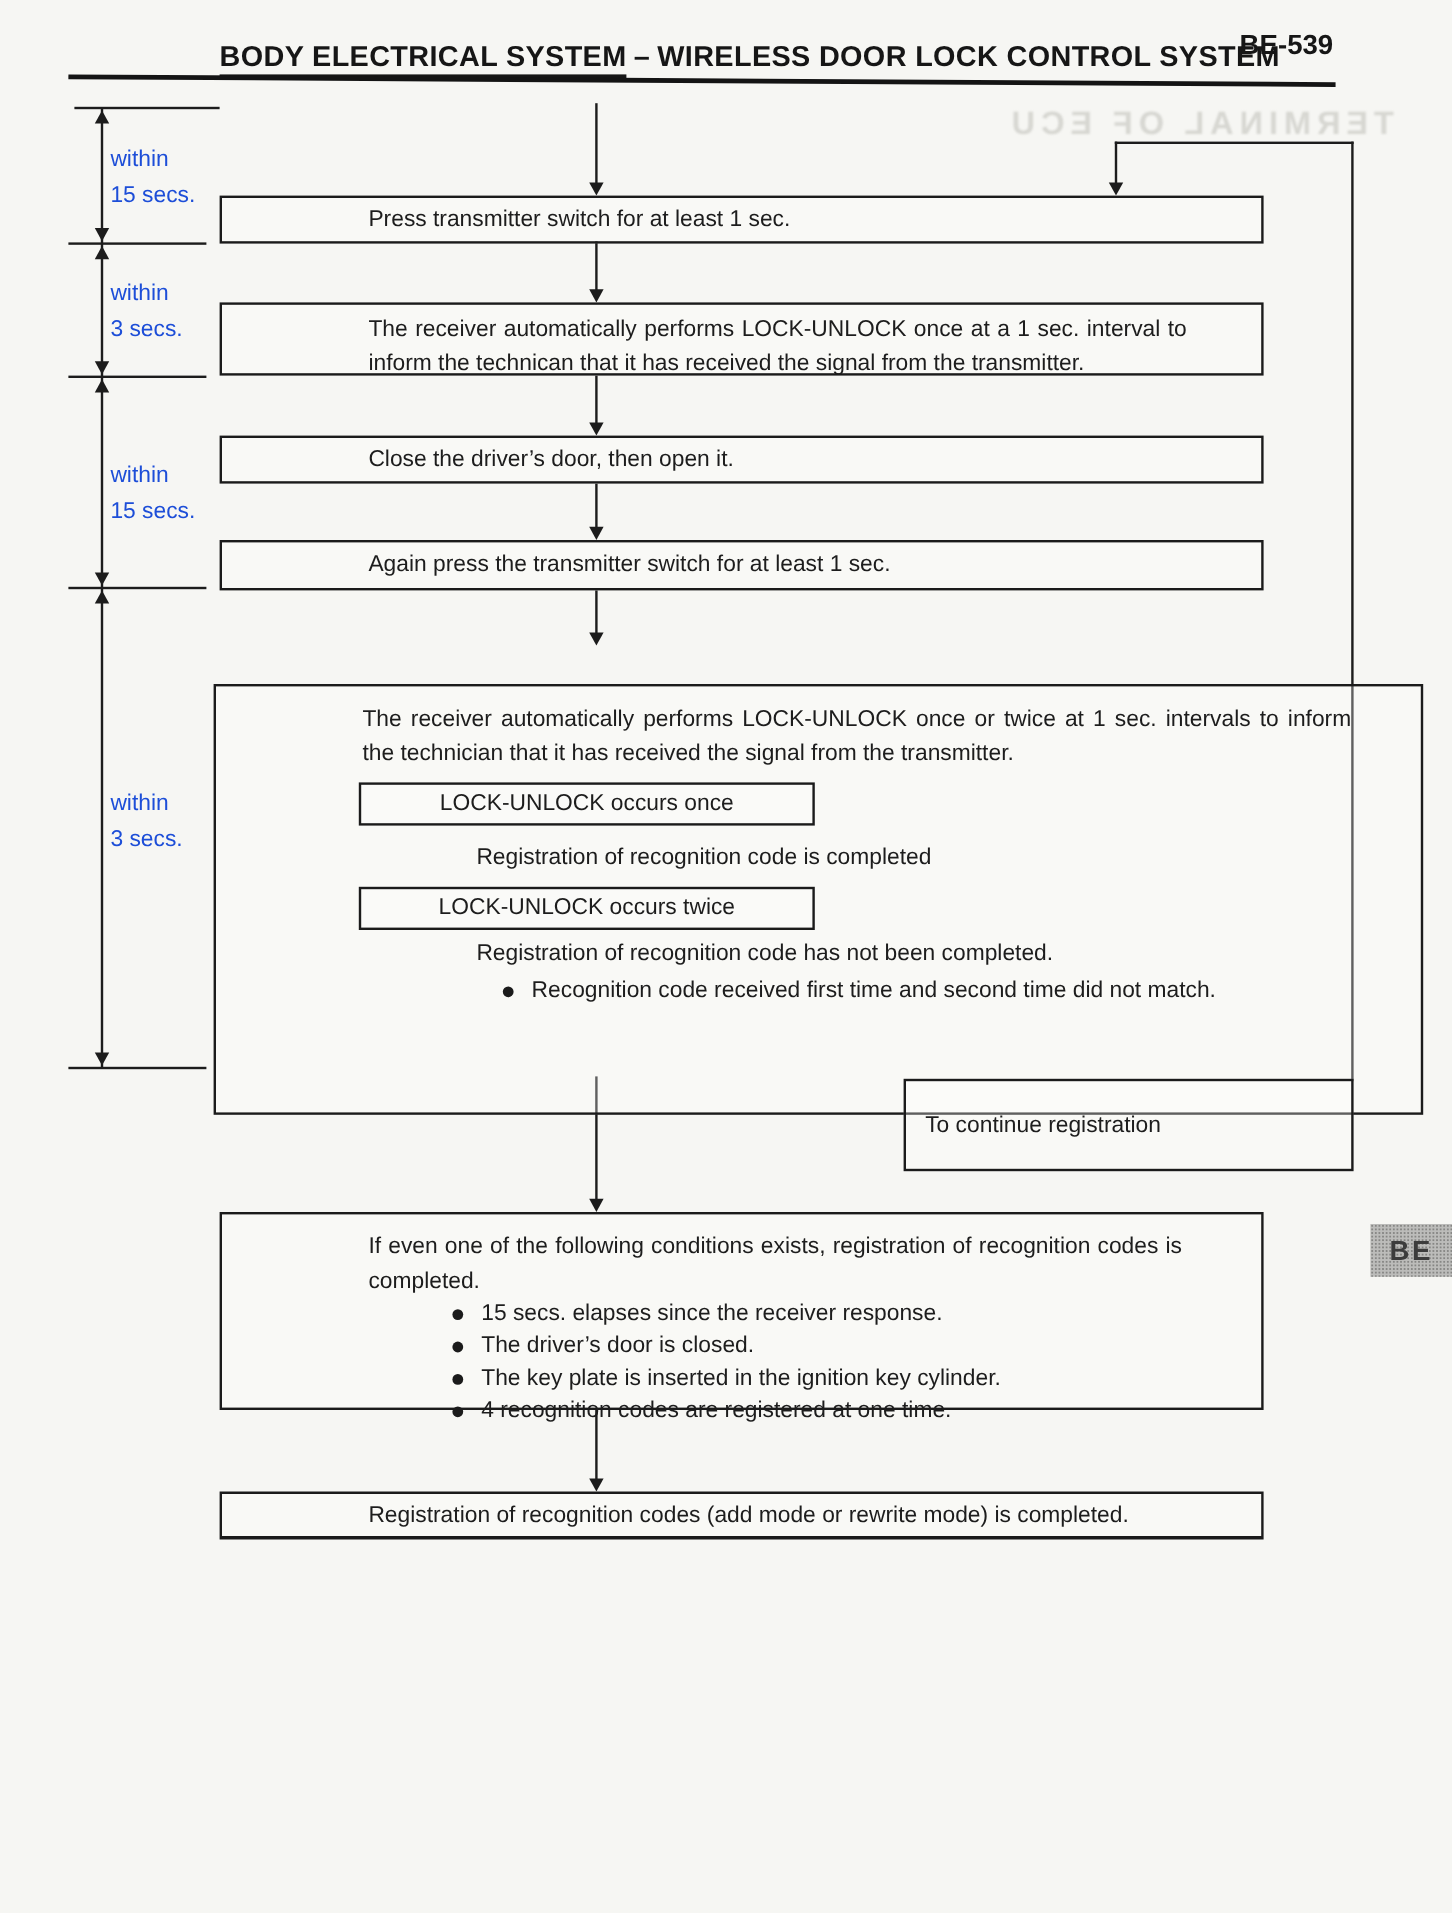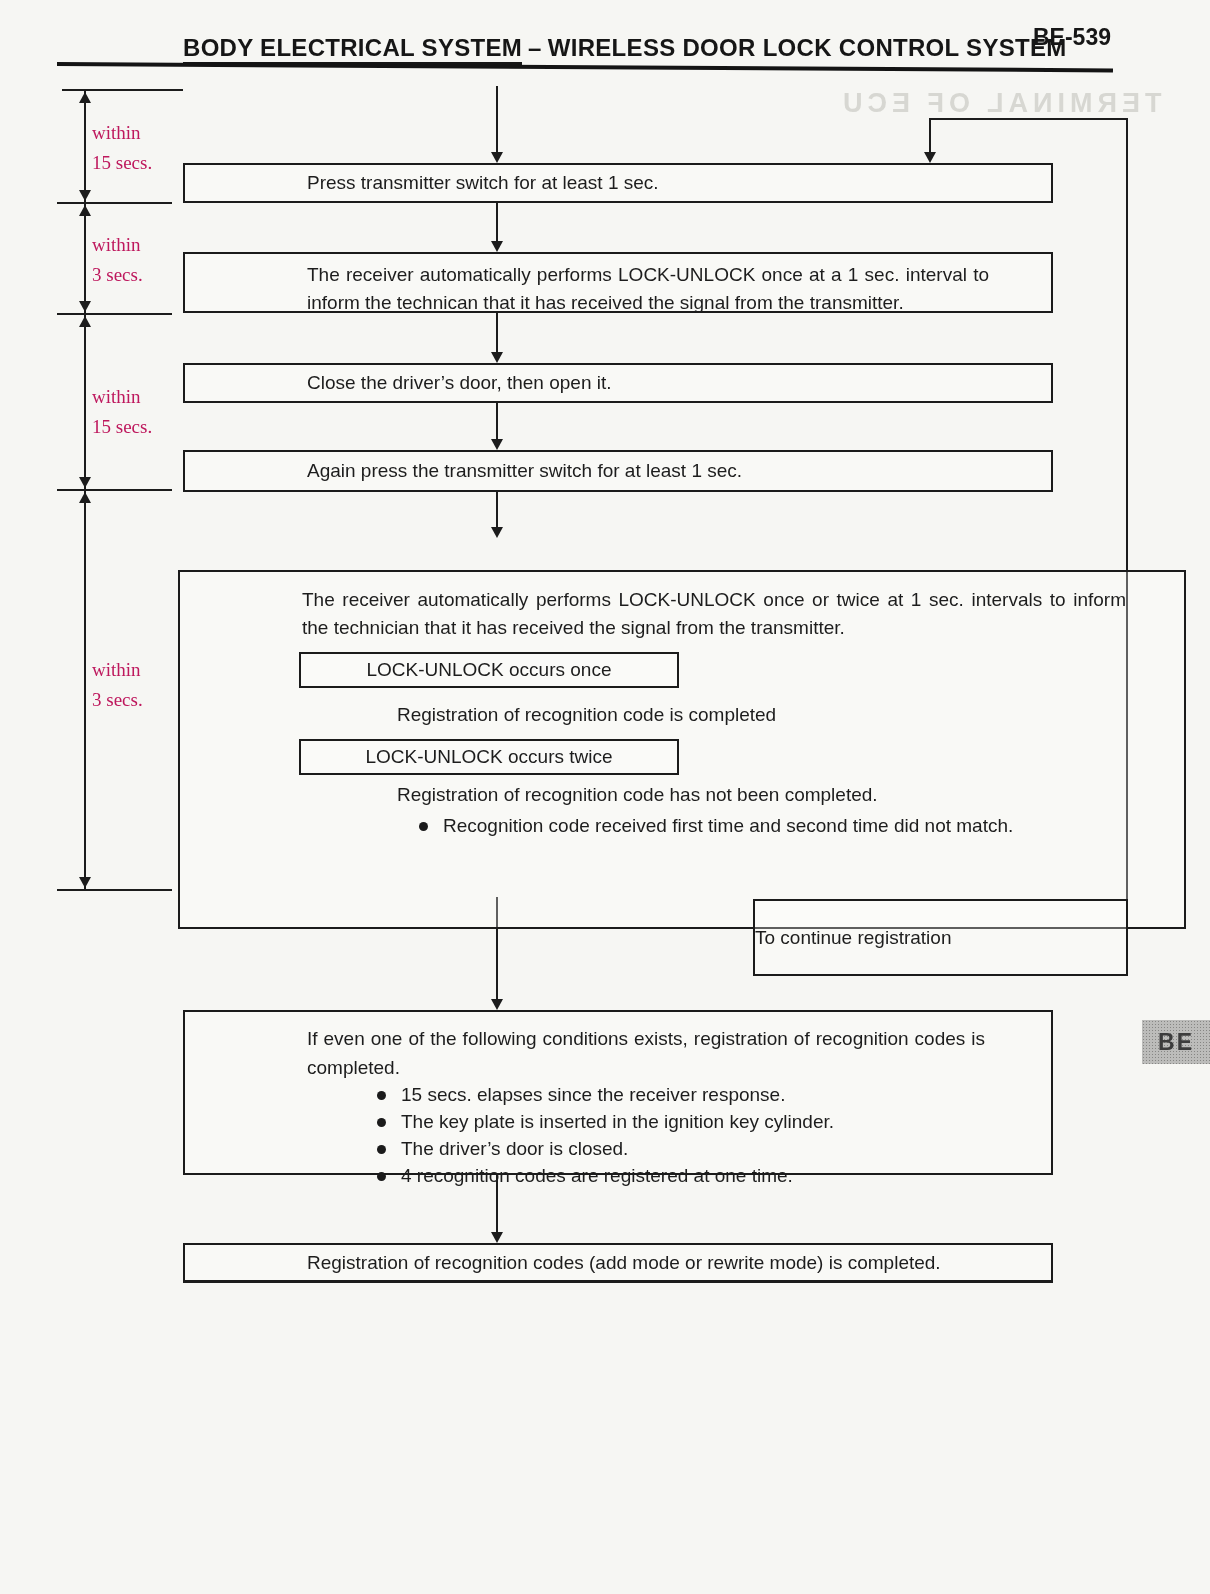--- a/index.html
+++ b/index.html
@@ -30,21 +30,21 @@
     transform:rotate(0.35deg);transform-origin:left center;
   }
   
   .vl{position:absolute;width:2px;background:#1c1c1c;}
   .hl{position:absolute;height:2px;background:#1c1c1c;}
   .ad{position:absolute;width:0;height:0;border-left:6px solid transparent;border-right:6px solid transparent;border-top:11px solid #1c1c1c;}
   .au{position:absolute;width:0;height:0;border-left:6px solid transparent;border-right:6px solid transparent;border-bottom:11px solid #1c1c1c;}
   
   .tlabel{
     position:absolute;left:92px;width:120px;font-size:19px;line-height:30px;
-    white-space:pre-line;color:#be185d;font-family:Liberation Serif, serif;
+    white-space:pre-line;color:#1d4ed8;
   }
   
   .box{position:absolute;border:2px solid #1b1b1b;background:rgba(255,255,255,0.30);box-sizing:border-box;}
   .box-flex{display:flex;align-items:center;padding-left:122px;font-size:19px;}
   .box-para{padding:7px 62px 7px 122px;font-size:19px;line-height:28px;text-align:justify;}
   .innerbox{
     position:absolute;border:2px solid #1b1b1b;background:rgba(255,255,255,0.25);box-sizing:border-box;
     display:flex;align-items:center;justify-content:center;font-size:19px;text-align:center;
   }
   .bigpara{position:absolute;left:122px;right:58px;top:14px;font-size:19px;line-height:28px;text-align:justify;}
@@ -150,38 +150,38 @@
     <div class="resulttext" style="top:212px;">Registration of recognition code has not been completed.</div>
 
     <div class="bullets" style="left:239px;right:60px;top:240px;">
       <div class="brow">
         <span class="dot"></span>
         <span>Recognition code received first time and second time did not match.</span>
       </div>
     </div>
   </div>
 
-  <div class="box" style="left:753px;top:899px;width:375px;height:77px;display:flex;align-items:center;font-size:19px;">
+  <div class="box" style="left:753px;top:899px;width:375px;height:77px;display:flex;align-items:center;padding-left:16px;font-size:19px;">
     <span>To continue registration</span>
   </div>
 
   <div class="box" style="left:183px;top:1010px;width:870px;height:165px;">
     <div class="condpara">If even one of the following conditions exists, registration of recognition codes is completed.</div>
     <div class="bullets" style="left:192px;right:66px;top:70px;">
       <div class="brow" style="line-height:26px;">
         <span class="dot" style="margin-top:9px;"></span>
         <span>15 secs. elapses since the receiver response.</span>
       </div>
       <div class="brow" style="line-height:26px;">
         <span class="dot" style="margin-top:9px;"></span>
-        <span>The key plate is inserted in the ignition key cylinder.</span>
+        <span>The driver’s door is closed.</span>
       </div>
       <div class="brow" style="line-height:26px;">
         <span class="dot" style="margin-top:9px;"></span>
-        <span>The driver’s door is closed.</span>
+        <span>The key plate is inserted in the ignition key cylinder.</span>
       </div>
       <div class="brow" style="line-height:26px;">
         <span class="dot" style="margin-top:9px;"></span>
         <span>4 recognition codes are registered at one time.</span>
       </div>
     </div>
   </div>
 
   <div class="box box-flex" style="left:183px;top:1243px;width:870px;height:40px;border-bottom-width:3px;">
     <span>Registration of recognition codes (add mode or rewrite mode) is completed.</span>

